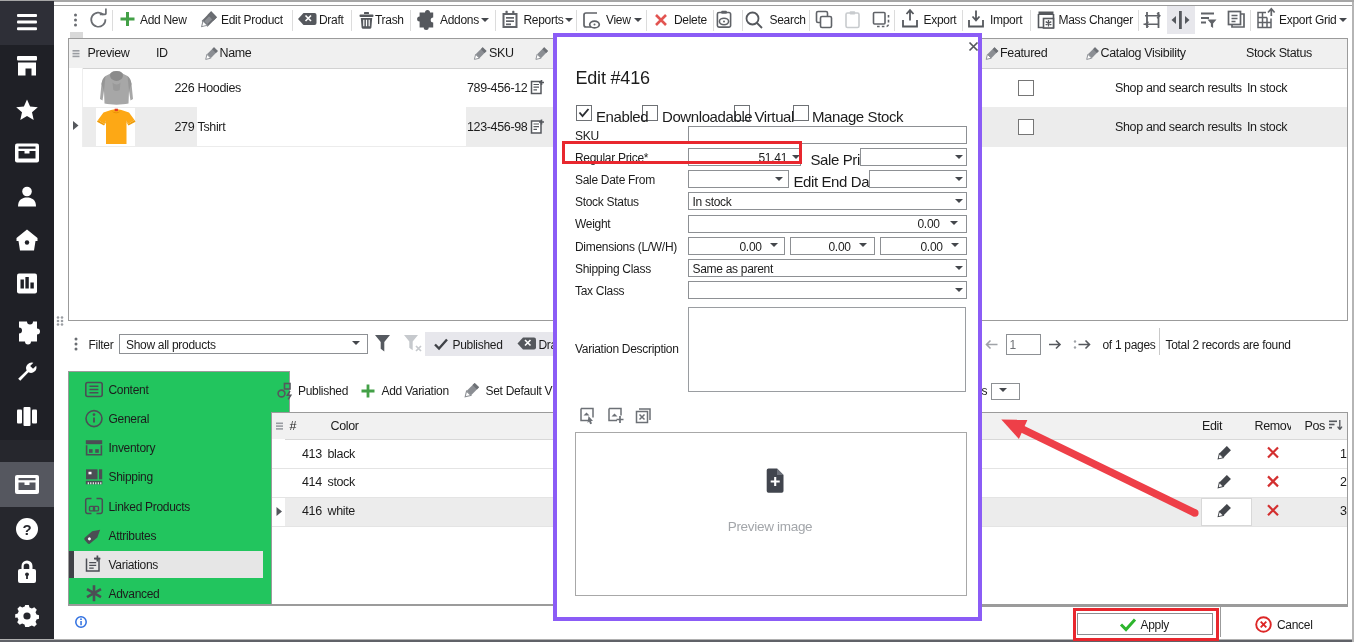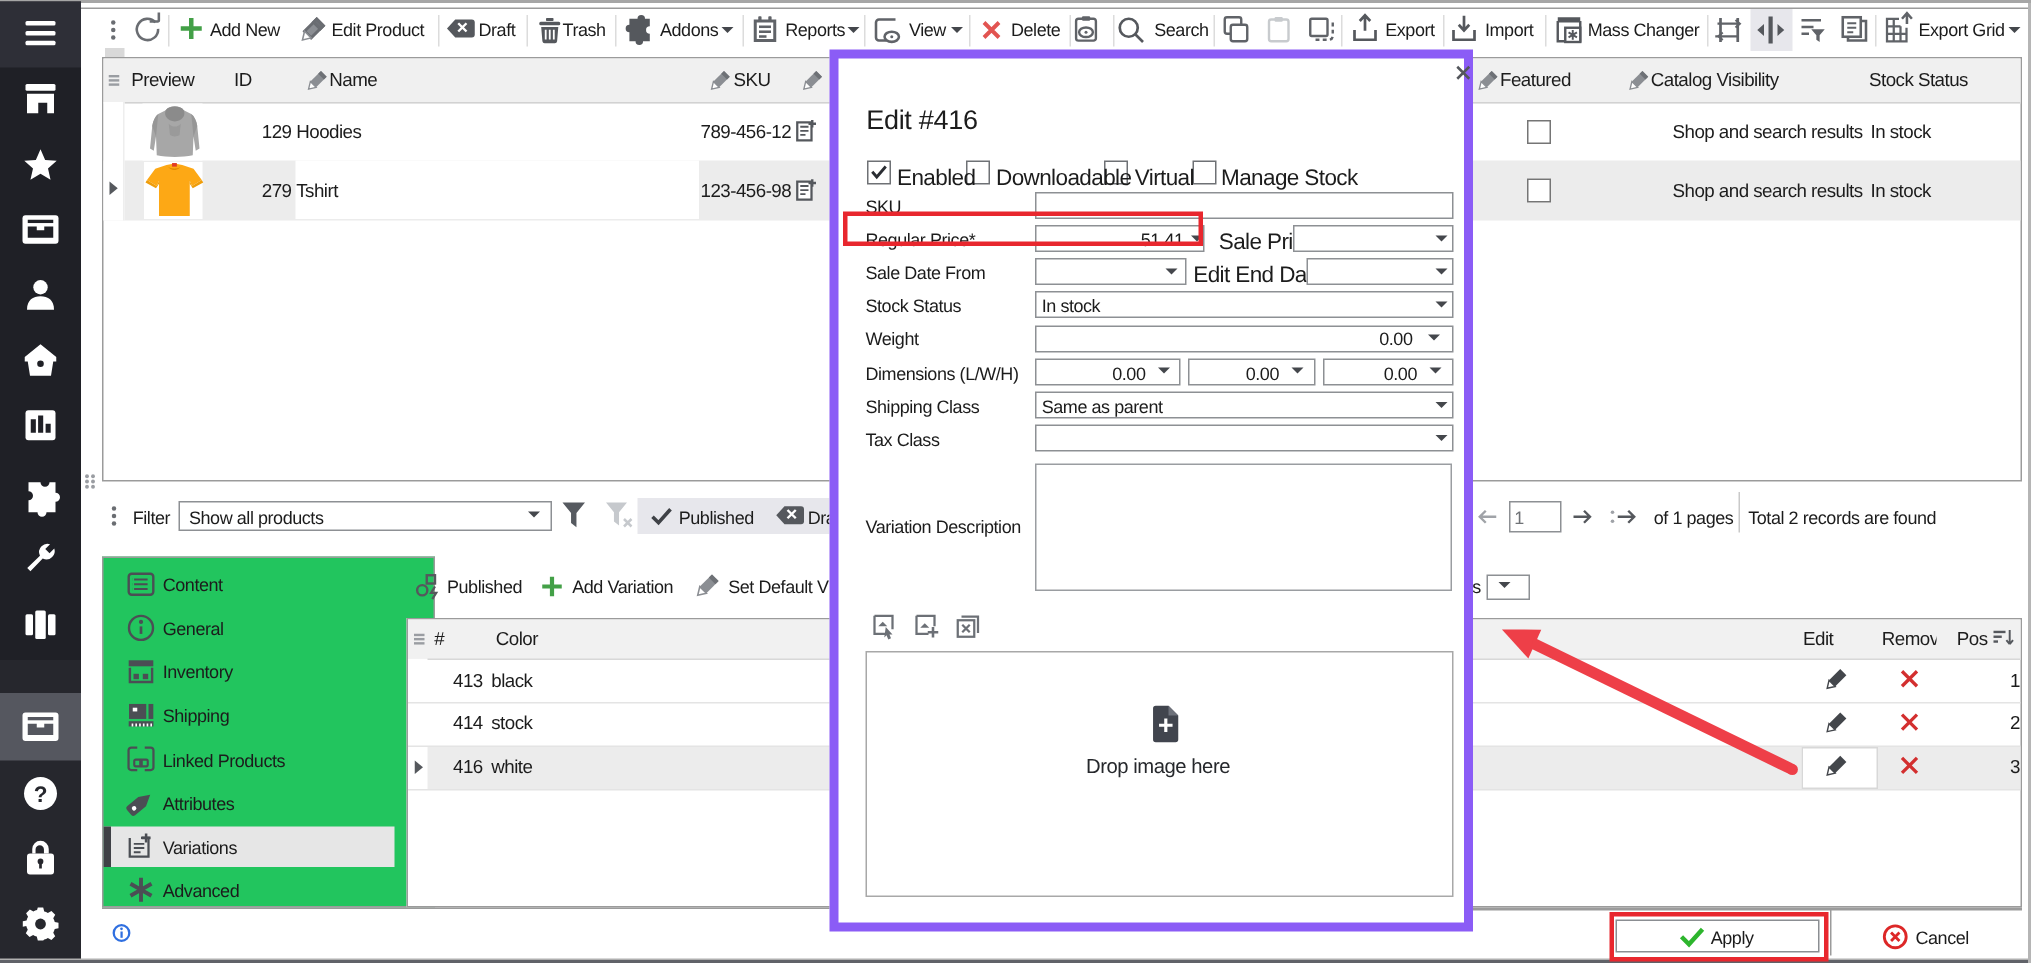--- a/index.html
+++ b/index.html
@@ -286,21 +286,21 @@
     <div class="t g" style="left:420.5px;top:7px">SKU</div>
     <div class="t g" style="left:931.5px;top:7px">Featured</div>
     <div class="t g" style="left:1032px;top:7px">Catalog Visibility</div>
     <div class="t g" style="left:1177.5px;top:7px">Stock Status</div>
   </div>
   <div class="a" style="left:0;top:68.3px;width:1278px;height:39.4px;background:#ececec"></div>
   <div class="a" style="left:128.7px;top:68.3px;width:269px;height:39.2px;background:#fff"></div>
   <div class="a" style="left:0;top:28.8px;width:13.5px;height:78.9px;background:#fff;border-right:1px solid #eee"></div>
   <div class="a" style="left:26.5px;top:29.8px;width:40px;height:38px;background:#fff"></div>
   <div class="a" style="left:27.5px;top:69.3px;width:39px;height:37.4px;background:#fff"></div>
-  <div class="t g" style="left:106px;top:41.5px">129</div>
+  <div class="t g" style="left:106px;top:41.5px">226</div>
   <div class="t g" style="left:129px;top:41.5px">Hoodies</div>
   <div class="t g" style="left:398.5px;top:41.5px">789-456-12</div>
   <div class="t g" style="left:106px;top:81px">279</div>
   <div class="t g" style="left:129px;top:81px">Tshirt</div>
   <div class="t g" style="left:398.5px;top:81px">123-456-98</div>
   <div class="cb" style="left:949.5px;top:40.5px"></div>
   <div class="cb" style="left:949.5px;top:80px"></div>
   <div class="t g" style="left:1046.5px;top:41.5px">Shop and search results</div>
   <div class="t g" style="left:1178.5px;top:41.5px">In stock</div>
   <div class="t g" style="left:1046.5px;top:81px">Shop and search results</div>
@@ -562,21 +562,21 @@
 </svg>
 <div class="t" style="left:1140.5px;top:617.5px">Apply</div>
 <svg width="18" height="18" viewBox="0 0 18 18" style="left:1255px;top:616px">
   <circle cx="8.5" cy="8.5" r="7.3" fill="none" stroke="#dd2727" stroke-width="1.9"></circle>
   <path d="M5.7,5.7 l5.6,5.6 M11.3,5.7 l-5.6,5.6" stroke="#dd2727" stroke-width="1.9"></path>
 </svg>
 <div class="t" style="left:1277px;top:617.5px">Cancel</div>
 <div class="a" style="left:0;top:638.5px;width:1354px;height:1px;background:#b0b0b0"></div>
 <div class="a" style="left:0;top:639.5px;width:1354px;height:2.5px;background:#606268"></div>
 
-<div class="a" style="left:552.5px;top:33px;width:429px;height:588px;background:#fff;border:6px solid #8b5cf6;box-sizing:border-box">
+<div class="a" style="left:552.5px;top:33px;width:429px;height:588px;background:#fff;border:4px solid #8b5cf6;box-sizing:border-box">
   <svg width="14" height="14" viewBox="0 0 14 14" style="left:410px;top:3px">
     <path d="M2.5,2.5 l8,8 M10.5,2.5 l-8,8" stroke="#54575c" stroke-width="1.7"></path>
   </svg>
   <div class="t" style="left:19px;top:31px;font-size:18px;letter-spacing:-0.2px">Edit #416</div>
   <div class="a" style="left:19px;top:68px;width:16px;height:16px;border:1px solid #6e7175;background:#fff;box-sizing:border-box"></div>
   <svg width="16" height="16" viewBox="0 0 16 16" style="left:19px;top:68px">
         <path d="M3.5,7.5 l3,3.5 6,-7" fill="none" stroke="#2a2d32" stroke-width="1.9"></path>
       </svg>
   <div class="a" style="left:85.5px;top:68px;width:16px;height:16px;border:1px solid #6e7175;background:#fff;box-sizing:border-box"></div>
   <div class="a" style="left:177px;top:68px;width:16px;height:16px;border:1px solid #6e7175;background:#fff;box-sizing:border-box"></div>
@@ -646,21 +646,21 @@
         <path d="M4.5,7.5 l5,5 M9.5,7.5 l-5,5"></path>
       </g>
     </g>
   </svg>
   <div class="a" style="left:18.5px;top:395px;width:390px;height:162px;border:1px solid #a8a8a8"></div>
   <svg width="30" height="30" viewBox="0 0 30 30" style="left:204px;top:430px">
     <path d="M7.5,1.5 h8.5 l6.5,6.5 v16 a1.8,1.8 0 0 1 -1.8,1.8 h-13.2 a1.8,1.8 0 0 1 -1.8,-1.8 v-20.7 a1.8,1.8 0 0 1 1.8,-1.8 z" fill="#41454e"></path>
     <path d="M16,1.5 v6.5 h6.5" fill="#6d717a"></path>
     <path d="M14.2,10 v9 M9.7,14.5 h9" stroke="#fff" stroke-width="2.1"></path>
   </svg>
-  <div class="t" style="left:0;top:464px;width:427px;text-align:center;font-size:13.5px;color:#26282c">Drop image here</div>
+  <div class="t" style="left:0;top:482px;width:427px;text-align:center;font-size:13.5px;color:#a3a6aa">Preview image</div>
 </div>
 
 <div class="a" style="left:562px;top:140.5px;width:240px;height:23px;border:3.5px solid #e8272e;box-sizing:border-box"></div>
 <div class="a" style="left:1072.5px;top:607.5px;width:146px;height:33.5px;border:3.5px solid #e8272e;box-sizing:border-box"></div>
 <svg width="215" height="110" viewBox="0 0 215 110" style="left:995px;top:414px">
   <g fill="#ee3f48">
     <path d="M6.3,5.6 L32.5,5.8 23.9,25 Z"></path>
     <path d="M27.9,11.2 L201.4,95.6 198.4,102.4 24.9,18 Z"></path>
     <circle cx="199.9" cy="99" r="3.7"></circle>
   </g>

